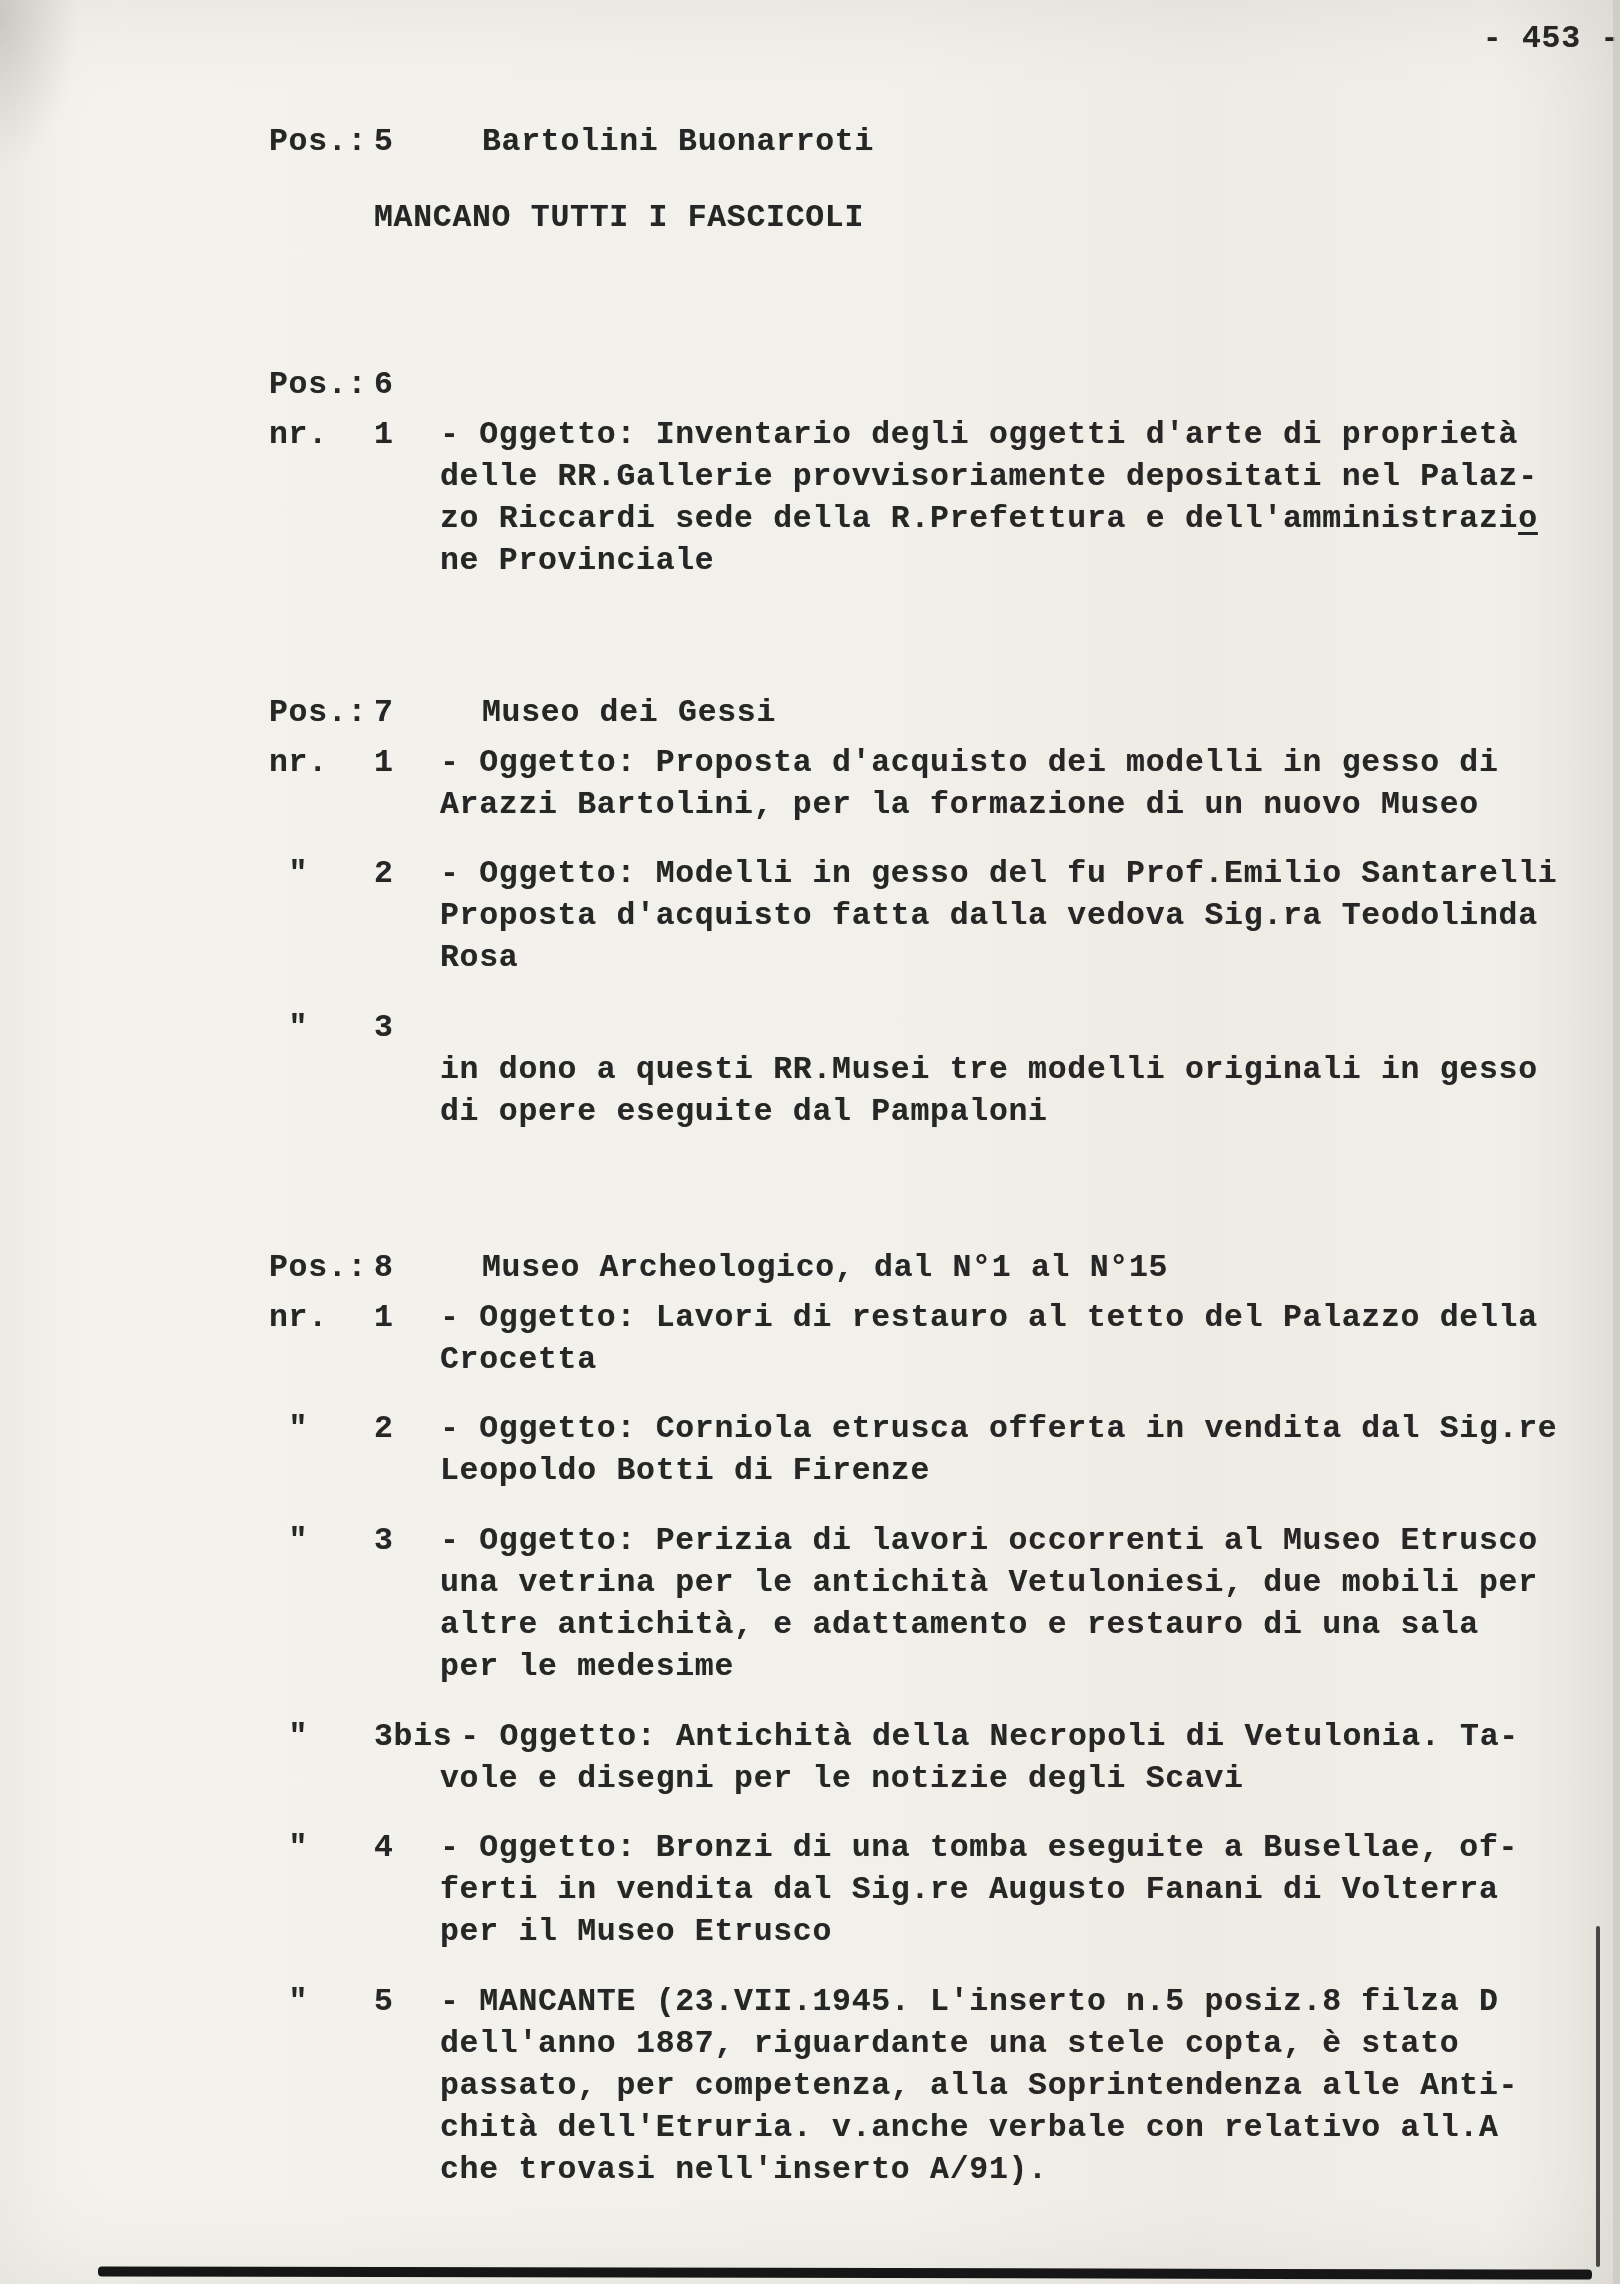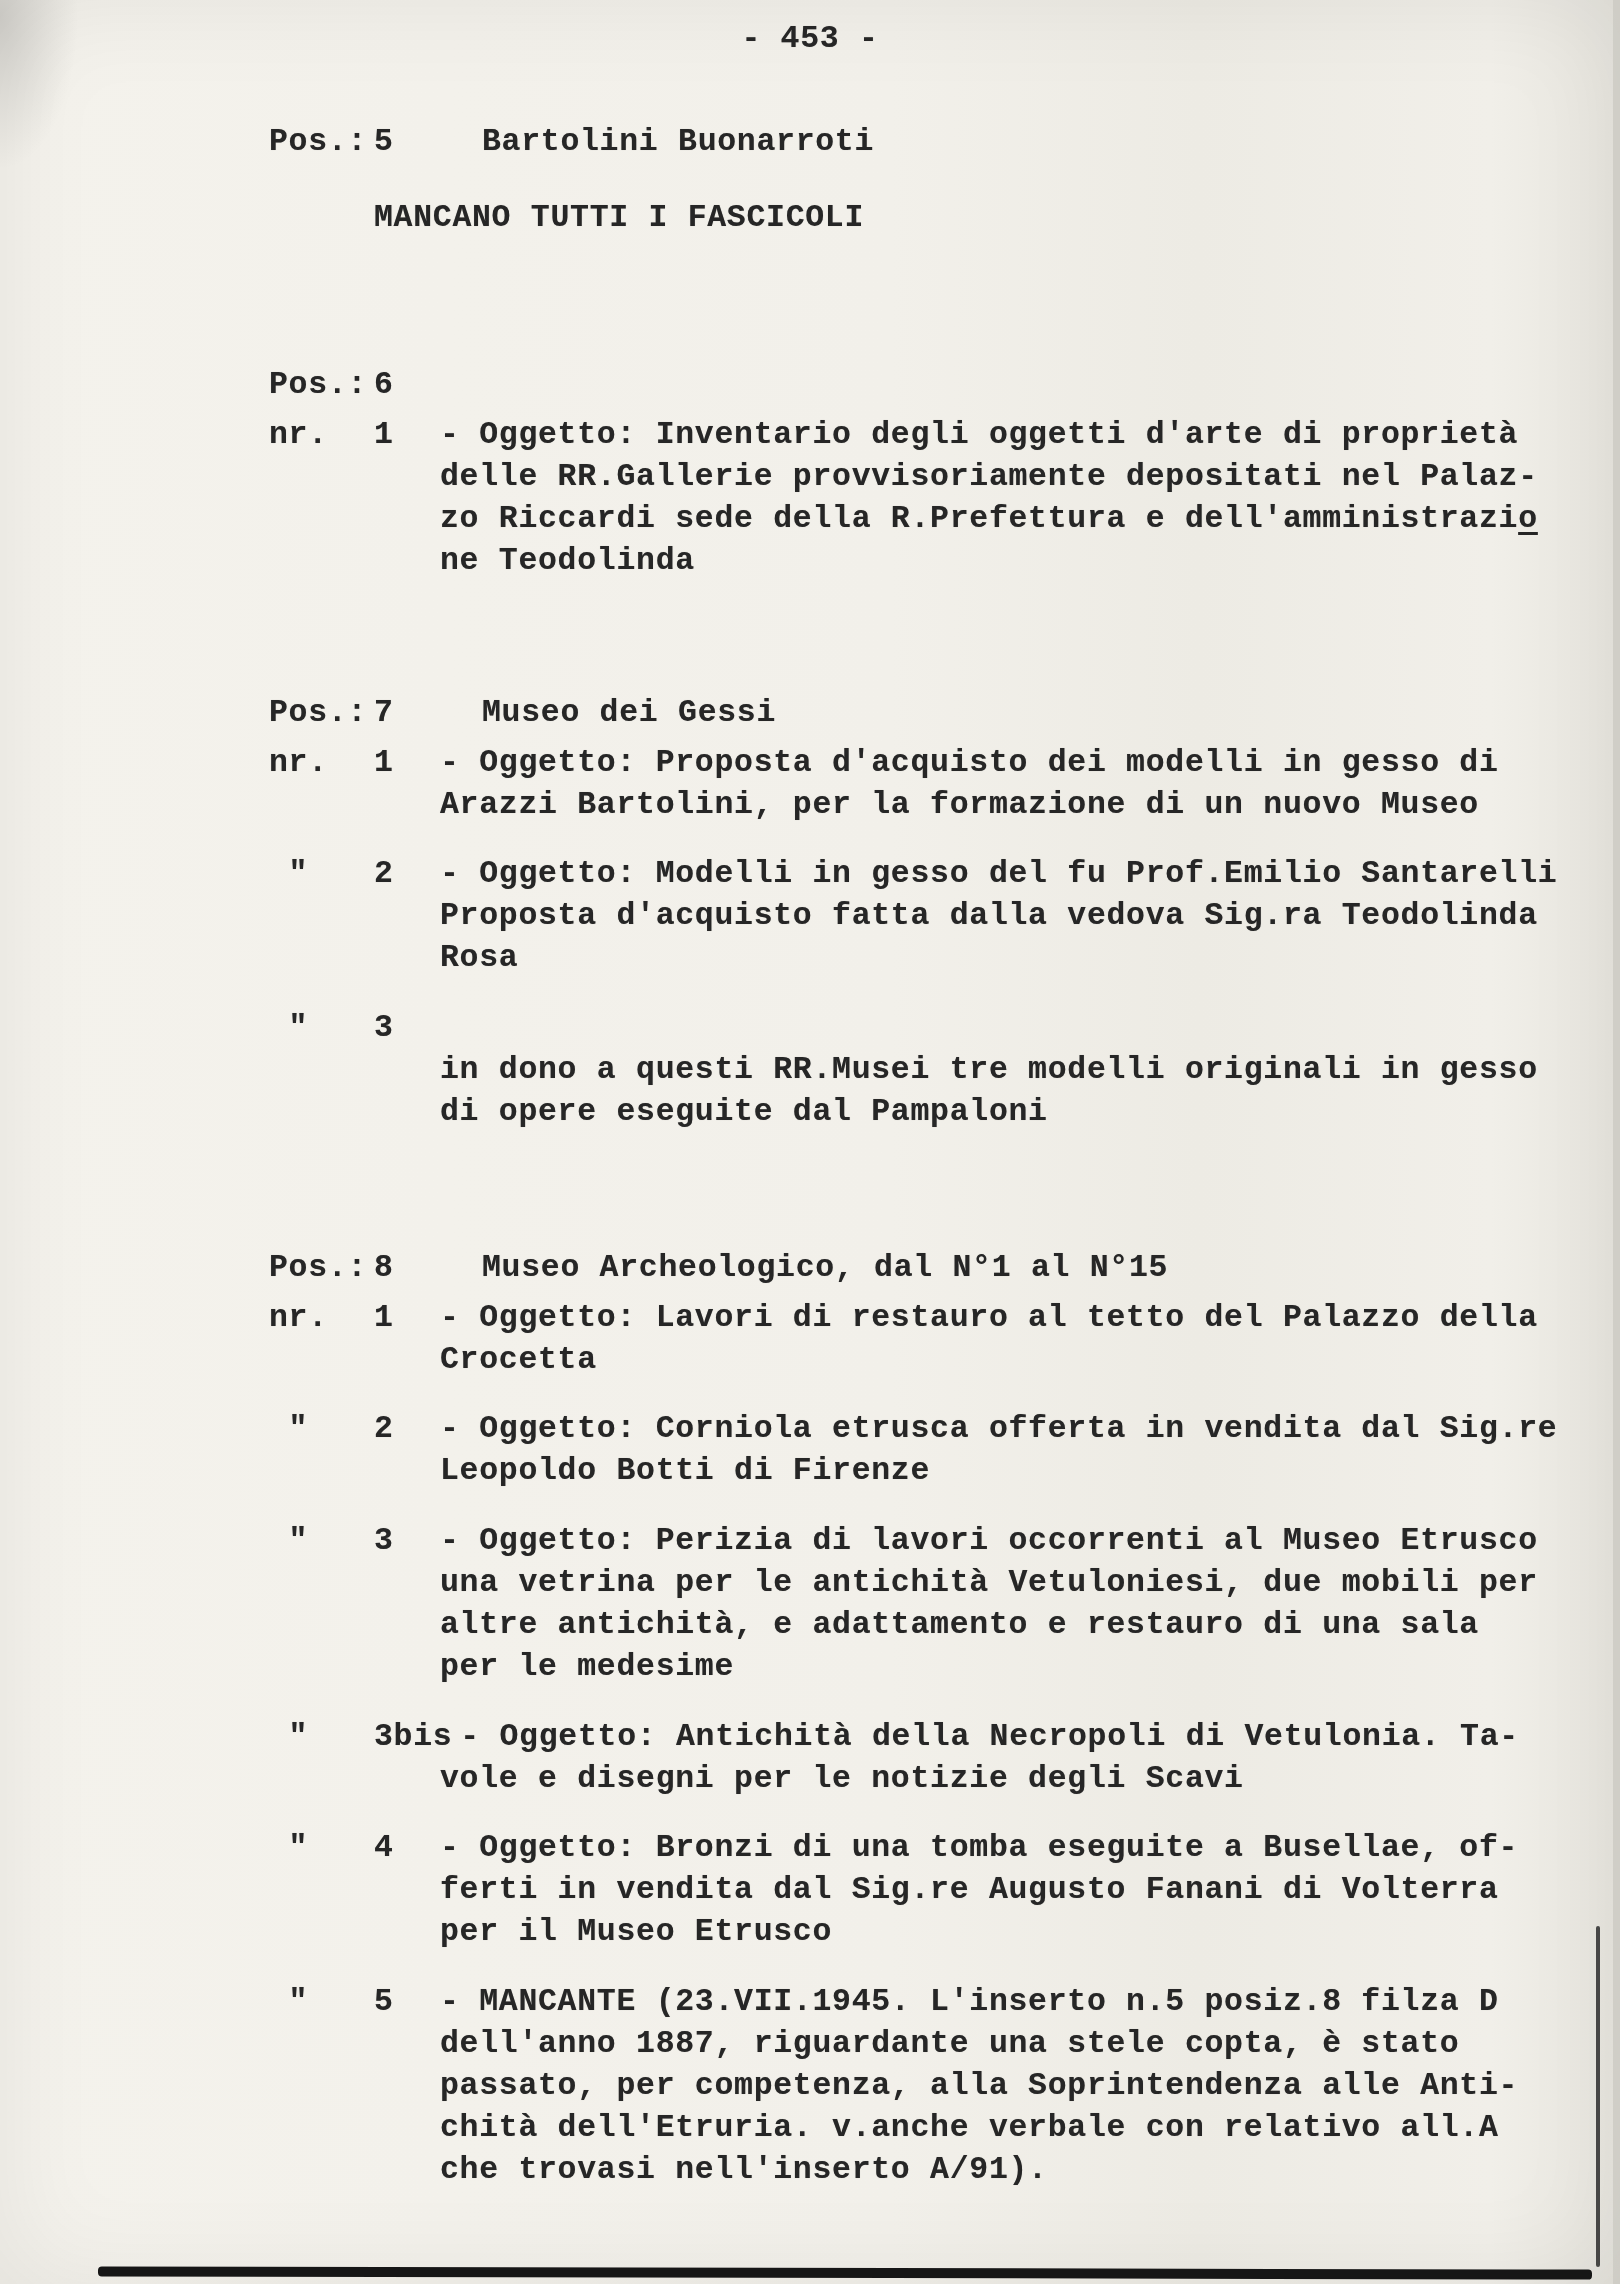--- a/index.html
+++ b/index.html
@@ -20,21 +20,21 @@
     line-height: 42px;
     letter-spacing: 0.7px;
     color: #262626;
     text-shadow: 0 0 0.7px rgba(20,20,20,0.35);
   }
   .page-number {
     position: absolute;
     top: 18.4px;
     left: 0;
     width: 100%;
-    text-align: center;
+    text-align: right;
   }
   .content {
     position: absolute;
     left: 269px;
     top: 121px;
     width: 1286px;
   }
   .sec-header { display: flex; white-space: pre; }
   .pos-label { width: 105px; flex: 0 0 auto; }
   .pos-num   { width: 108px; flex: 0 0 auto; }
@@ -112,21 +112,21 @@
         <span class="pos-num">6</span>
       </div>
       <div class="entry first">
         <div class="entry-head">
           <span class="e-label">nr.</span>
           <span class="e-num">1</span>
           <span class="e-text">- Oggetto: Inventario degli oggetti d'arte di proprietà</span>
         </div>
         <div class="cont">delle RR.Gallerie provvisoriamente depositati nel Palaz-</div>
         <div class="cont"><span>zo Riccardi sede della R.Prefettura e dell'amministrazi</span><span class="u">o</span></div>
-        <div class="cont">ne Teodolinda</div>
+        <div class="cont">ne Provinciale</div>
       </div>
     </div>
 
     <div class="section section-7">
       <div class="sec-header">
         <span class="pos-label">Pos.:</span>
         <span class="pos-num">7</span>
         <span class="pos-title">Museo dei Gessi</span>
       </div>
       <div class="entry first">

